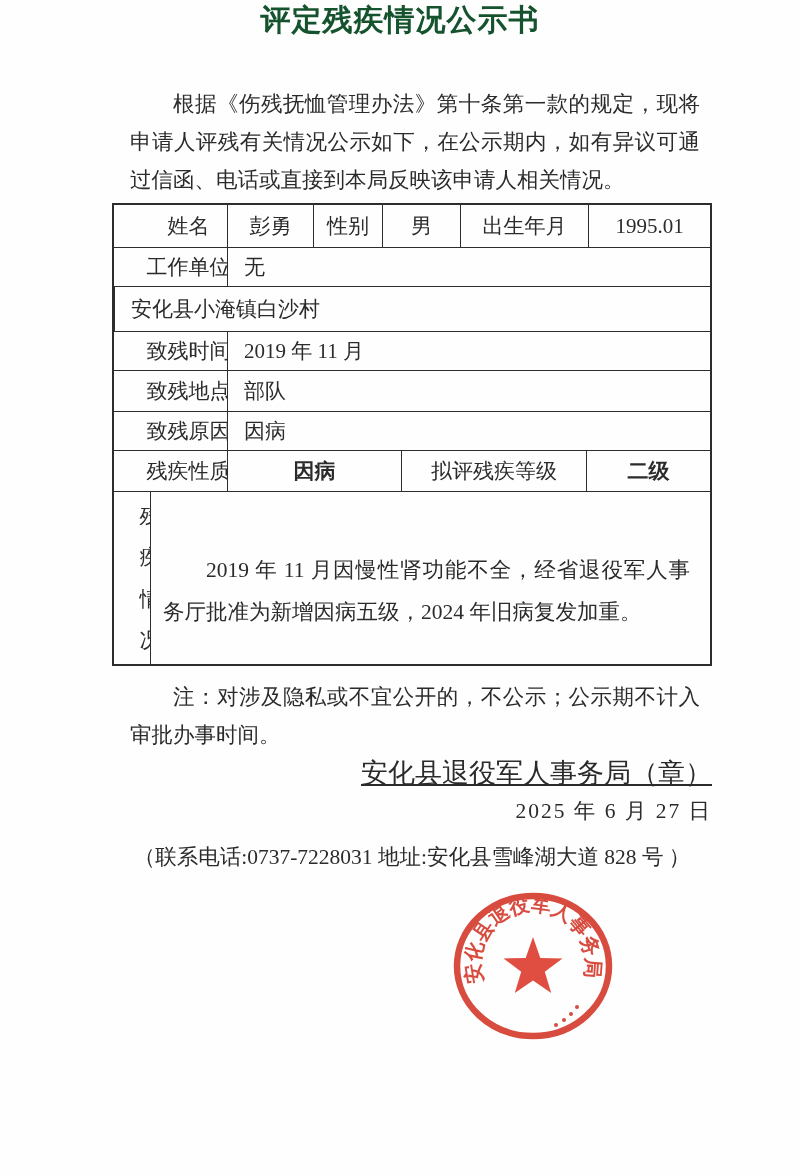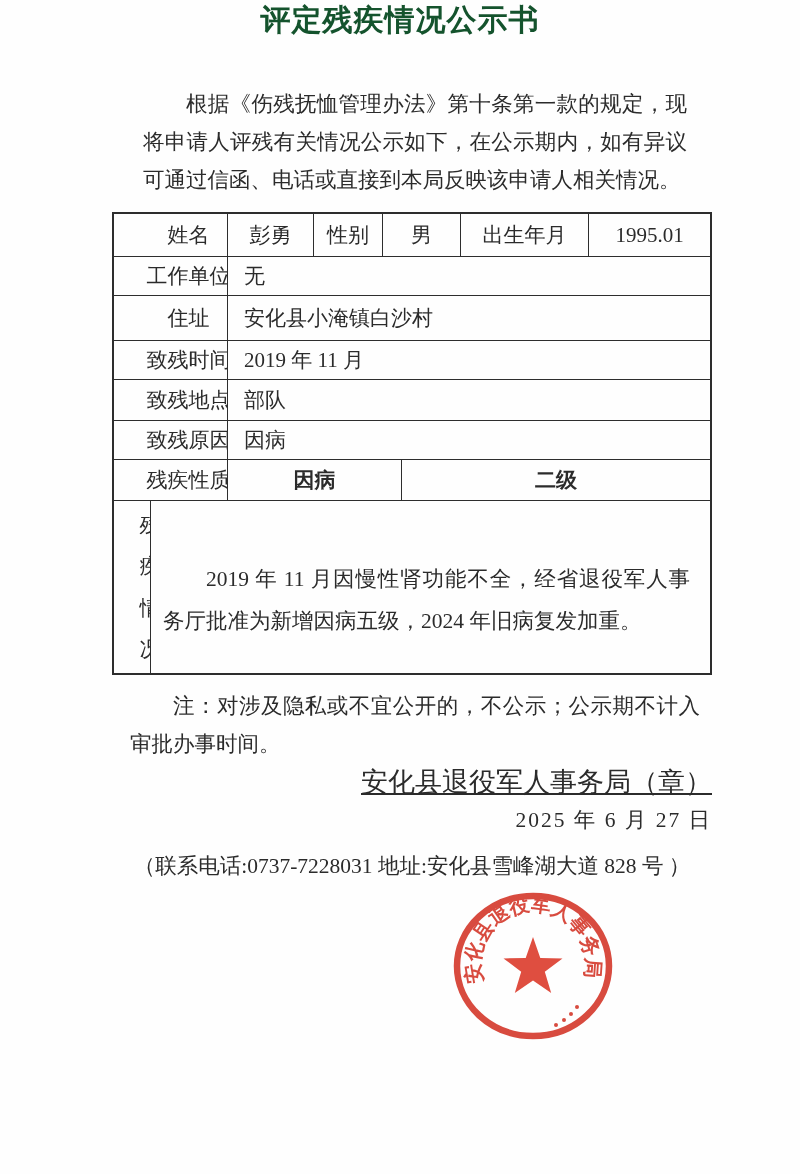--- a/index.html
+++ b/index.html
@@ -6,21 +6,21 @@
   .page {
     position:relative; width:800px; height:1174px; margin:0 auto;
     background:#fefefe; color:#2b2b2b; overflow:hidden;
     font-family:"Liberation Serif","DejaVu Serif",serif;
   }
   .doc-title {
     margin:0; text-align:center;
     font-size:30px; font-weight:700; letter-spacing:1px; color:#14532d;
   }
   .body-block { width:570px; margin:44px 0 0 130px; font-size:21.5px; line-height:38px; text-align:justify; }
-  .body-block p { margin:13px; text-indent:2em; }
+  .body-block p { margin:0; text-indent:2em; }
   
   .doc-table {
     width:600px; margin:4px 0 0 112px; box-sizing:border-box;
     border:2px solid #2d2d2d; font-size:21px;
   }
   .t-row { display:flex; border-top:1.5px solid #2d2d2d; }
   .t-row.first { border-top:none; }
   .t-cell {
     box-sizing:border-box; border-left:1.5px solid #2d2d2d;
     display:flex; align-items:center; justify-content:center;
@@ -74,21 +74,20 @@
       <div class="t-cell w128 h42">出生年月</div>
       <div class="t-cell grow h42">1995.01</div>
     </div>
 
     <div class="t-row">
       <div class="t-cell nb w113 h38">工作单位</div>
       <div class="t-cell t-val grow h38">无</div>
     </div>
 
     <div class="t-row">
-      <div class="t-cell nb w113 h44">住址</div>
       <div class="t-cell t-val grow h44">安化县小淹镇白沙村</div>
     </div>
 
     <div class="t-row">
       <div class="t-cell nb w113 h38">致残时间</div>
       <div class="t-cell t-val grow h38">2019 年 11 月</div>
     </div>
 
     <div class="t-row">
       <div class="t-cell nb w113 h40">致残地点</div>
@@ -96,20 +95,21 @@
     </div>
 
     <div class="t-row">
       <div class="t-cell nb w113 h38">致残原因</div>
       <div class="t-cell t-val grow h38">因病</div>
     </div>
 
     <div class="t-row">
       <div class="t-cell nb w113 h40">残疾性质</div>
       <div class="t-cell w174 h40 bold">因病</div>
+      <div class="t-cell w185 h40">拟评残疾等级</div>
       <div class="t-cell grow h40 bold">二级</div>
     </div>
 
     <div class="t-row">
       <div class="t-cell nb w32 h172 vlabel">
         <span>残</span>
         <span>疾</span>
         <span>情</span>
         <span>况</span>
       </div>

